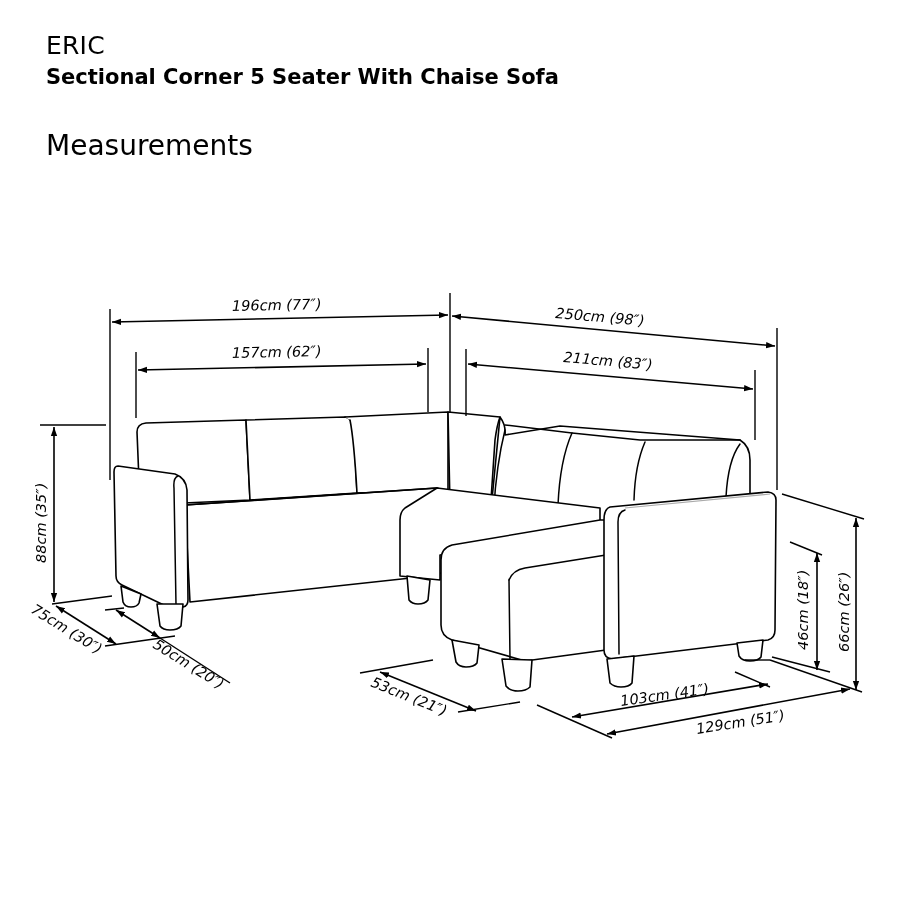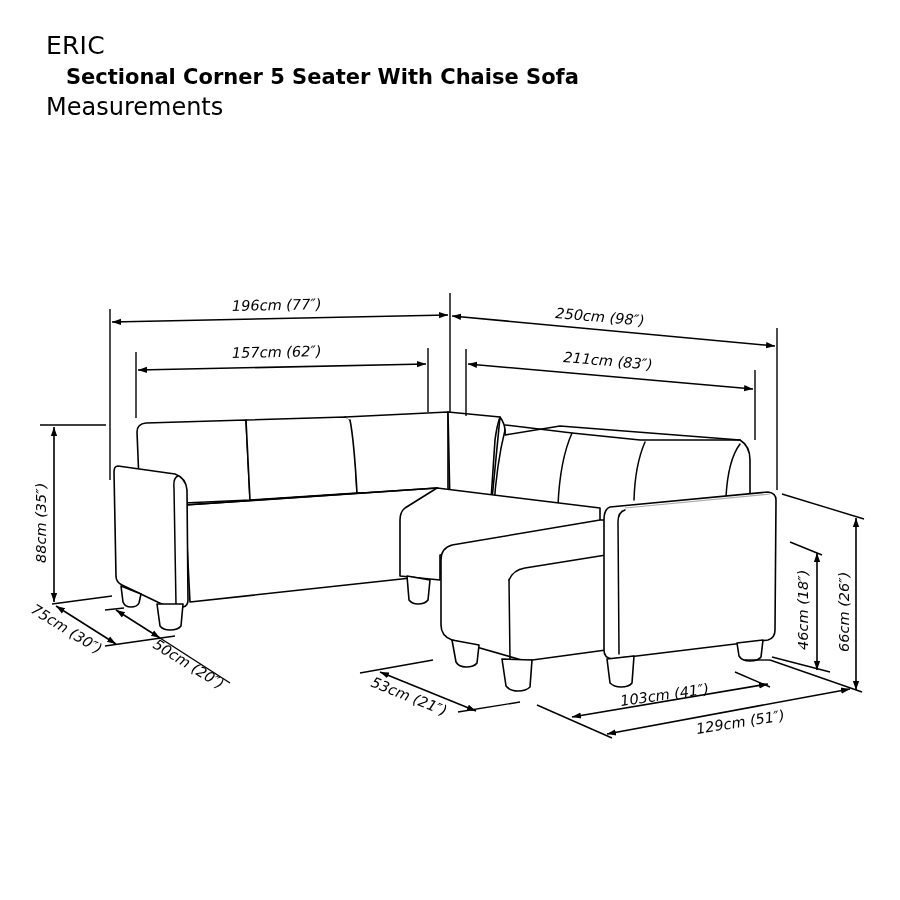--- a/index.html
+++ b/index.html
@@ -1,20 +1,20 @@
 <!DOCTYPE html>
 <html><head>
 <meta charset="utf-8">
 <style>
   html, body { margin: 0; padding: 0; background: #ffffff; }
   body { width: 900px; height: 900px; position: relative; overflow: hidden; font-family: "DejaVu Sans", sans-serif; color: #000; }
   .header { position: absolute; left: 46px; top: 30px; }
   .brand { font-size: 25px; font-weight: normal; line-height: 32px; letter-spacing: 0.2px; }
-  .product { font-size: 21px; font-weight: bold; line-height: 30px; margin-left: 20px; }
-  .subtitle { font-size: 24px; line-height: 30px; font-weight: normal; }
+  .product { font-size: 21px; font-weight: bold; line-height: 30px; }
+  .subtitle { font-size: 28px; line-height: 30px; font-weight: normal; margin-top: 39px; }
   svg.diagram { position: absolute; left: 0; top: 0; }
   .dimtext { font-family: "DejaVu Sans", sans-serif; font-style: italic; font-size: 14.5px; fill: #000; }
   .sofa { fill: #ffffff; stroke: #000; stroke-width: 1.6; stroke-linejoin: round; stroke-linecap: round; }
   .sofa-line { fill: none; stroke: #000; stroke-width: 1.5; stroke-linecap: round; }
   .shade { fill: none; stroke: #aaa; stroke-width: 1.2; }
   .dim { fill: none; stroke: #000; stroke-width: 1.6; }
   .ext { fill: none; stroke: #000; stroke-width: 1.4; }
 </style>
 </head>
 <body>

